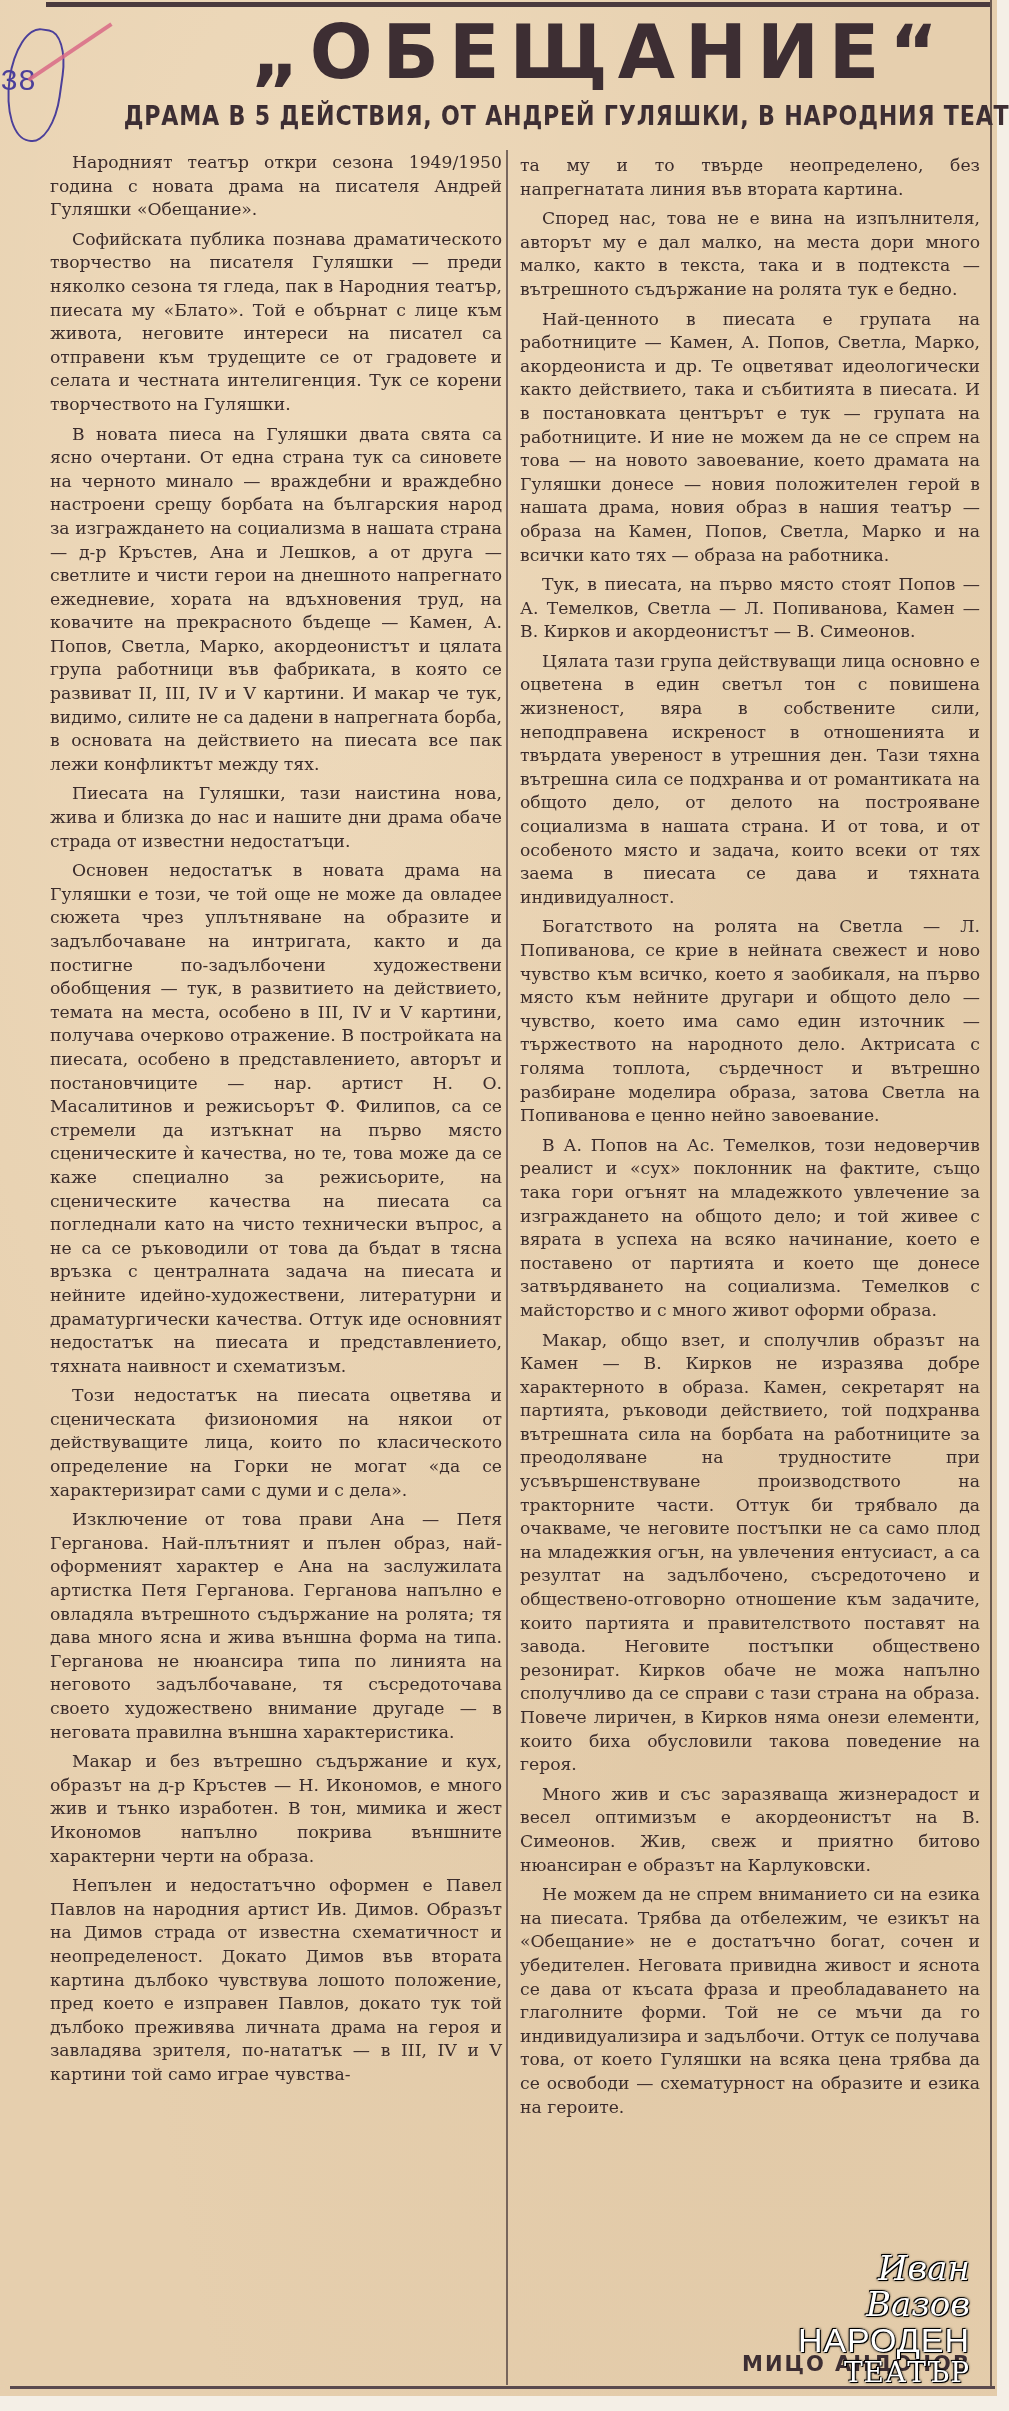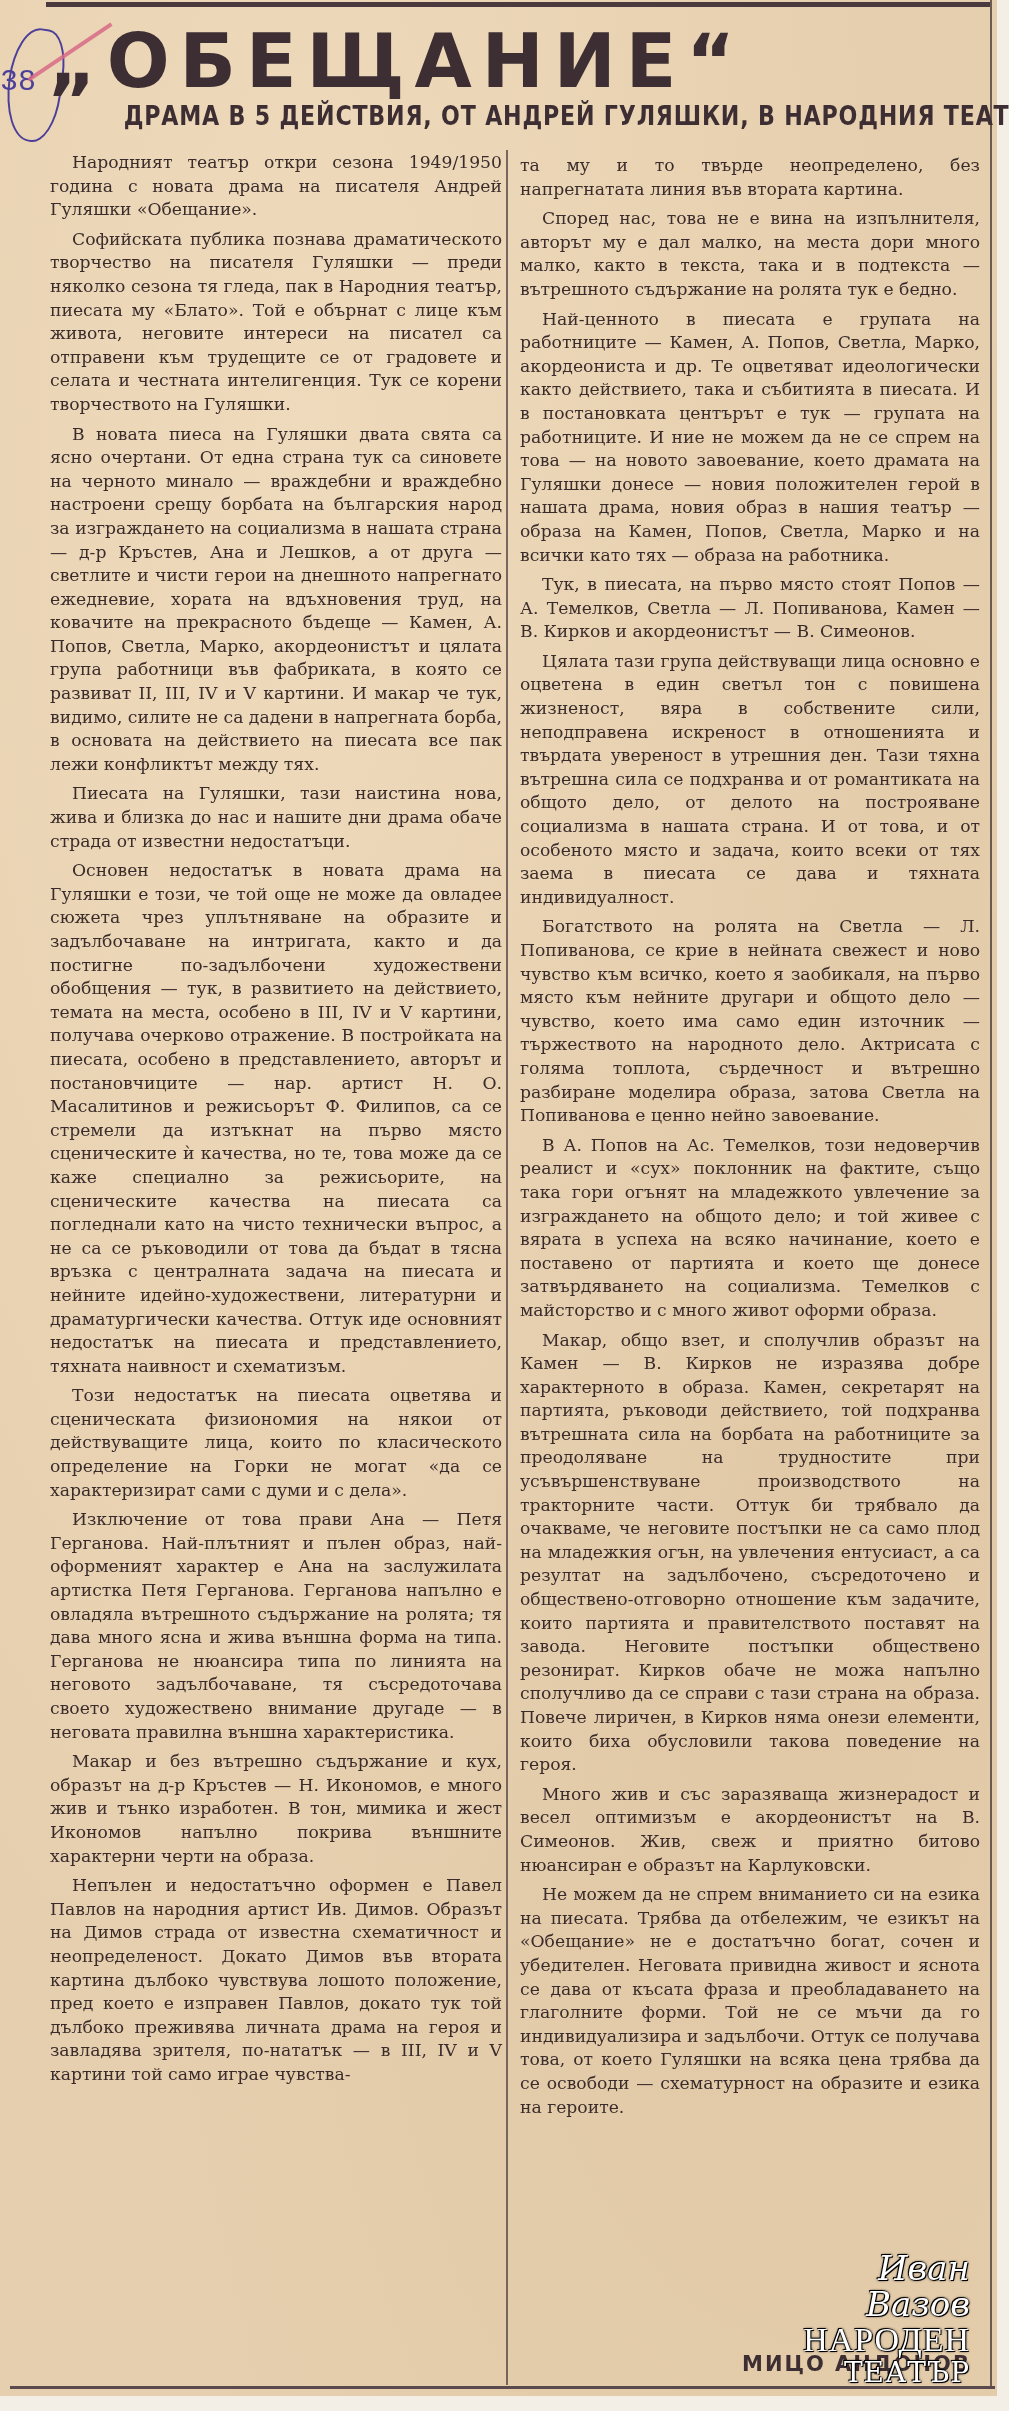--- a/index.html
+++ b/index.html
@@ -11,21 +11,21 @@
     position:absolute; left:0; top:0; width:997px; height:2396px;
     background:#e6cfae;
     background-image: radial-gradient(ellipse at 30% 20%, rgba(255,240,215,0.35), transparent 60%),
                       radial-gradient(ellipse at 80% 70%, rgba(200,170,130,0.18), transparent 60%);
   }
   .rule-top { position:absolute; left:46px; top:2px; width:945px; height:5px; background:#4a3a3e; }
   .rule-bottom { position:absolute; left:10px; top:2386px; width:985px; height:3px; background:#5a4a4e; }
   .right-edge { position:absolute; left:990px; top:0; width:2px; height:2386px; background:#6b5a50; }
   .col-divider { position:absolute; left:506px; top:150px; width:2px; height:2235px; background:#5b4b48; opacity:.8; }
   .title {
-    position:absolute; left:48px; top:16px; width:900px; text-align:left;
+    position:absolute; left:48px; top:7px; width:900px; text-align:right;
     font-family:"DejaVu Sans", sans-serif; font-weight:bold; font-size:74px; letter-spacing:10px;
     color:#3d2e33; line-height:90px;
   }
   .subtitle {
     position:absolute; left:40px; top:100px; width:930px; text-align:center;
     font-family:"DejaVu Sans", sans-serif; font-weight:bold; font-size:27px; color:#3d2e33;
     transform:scaleX(0.82); transform-origin:center; letter-spacing:1px; white-space:nowrap;
   }
   .col {
     position:absolute; top:150px; width:452px; color:#3b2c2c;
@@ -43,21 +43,21 @@
     position:absolute; left:8px; top:28px; width:50px; height:110px;
     border:2px solid #4b3f9a; border-radius:50% 40% 45% 55%; transform:rotate(8deg);
   }
   .stamp-num { position:absolute; left:0px; top:65px; color:#4b3f9a; font-size:30px; font-family:Liberation Mono, monospace; }
   .red-mark { position:absolute; left:20px; top:50px; width:100px; height:4px; background:#d96a86; transform:rotate(-34deg); opacity:.85; }
   .logo {
     position:absolute; left:790px; top:2250px; width:180px; text-align:right; color:#fff;
     text-shadow: 0 0 2px #000, 0 0 3px #000, 1px 1px 0 #000, -1px -1px 0 #000;
   }
   .logo-script { font-family:"DejaVu Serif", serif; font-style:italic; font-size:34px; line-height:36px; }
-  .logo-l1 { font-family:Liberation Serif, serif; font-size:34px; line-height:36px; letter-spacing:1px; }
+  .logo-l1 { font-family:Liberation Sans, sans-serif; font-size:34px; line-height:36px; letter-spacing:1px; }
   .logo-l2 { font-family:"DejaVu Serif", serif; font-size:28px; line-height:30px; letter-spacing:1px; }
 </style>
 </head>
 <body>
 
 <div class="clip">
   <div class="rule-top"></div>
   <div class="right-edge"></div>
   <div class="col-divider"></div>
   <div class="rule-bottom"></div>

